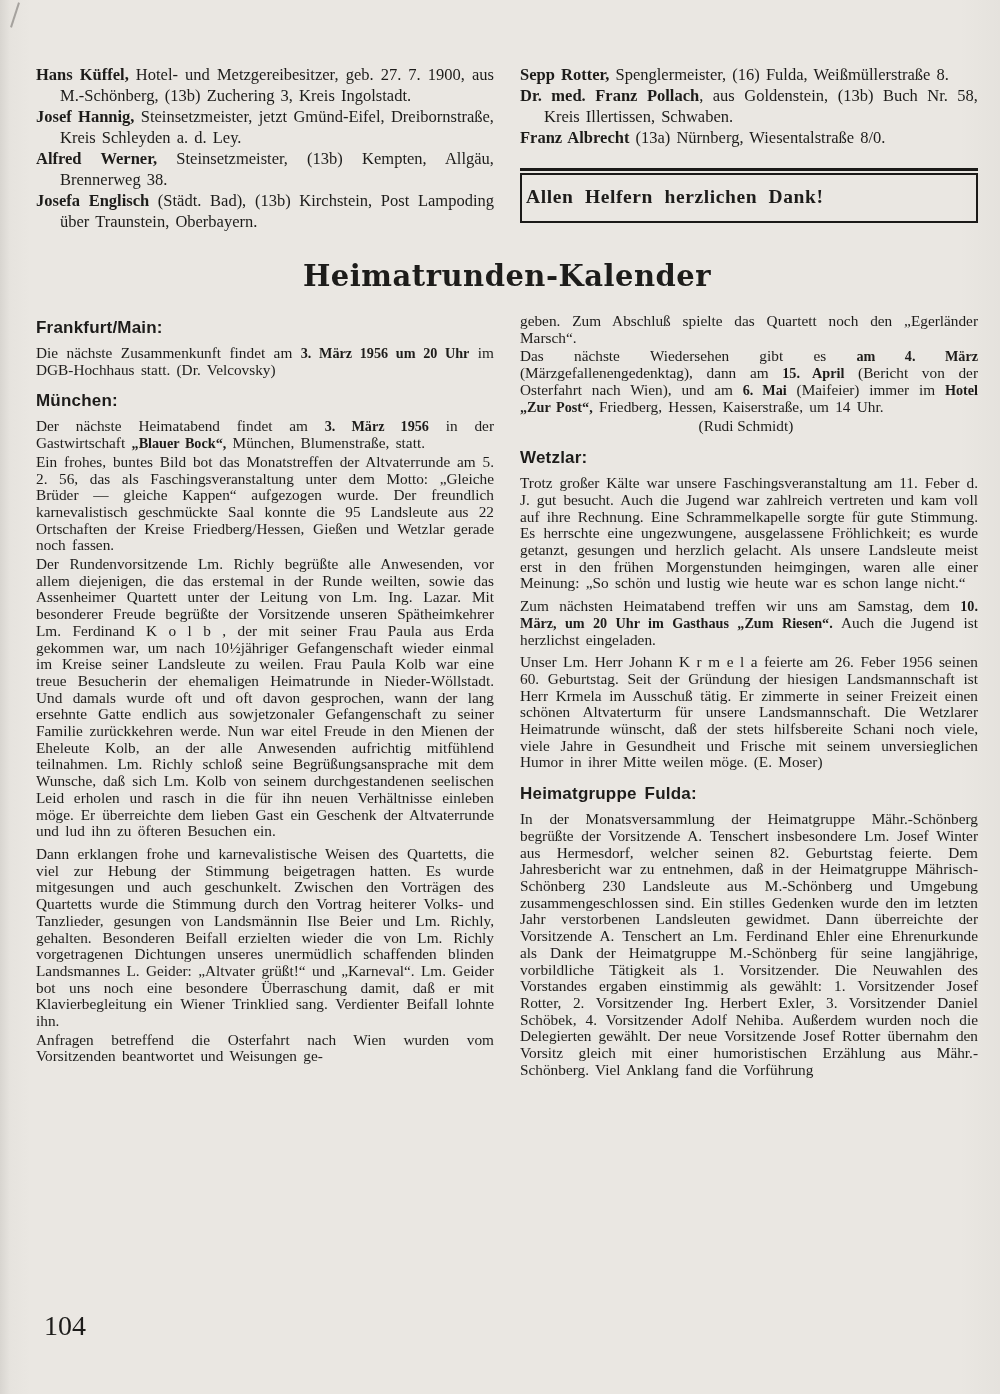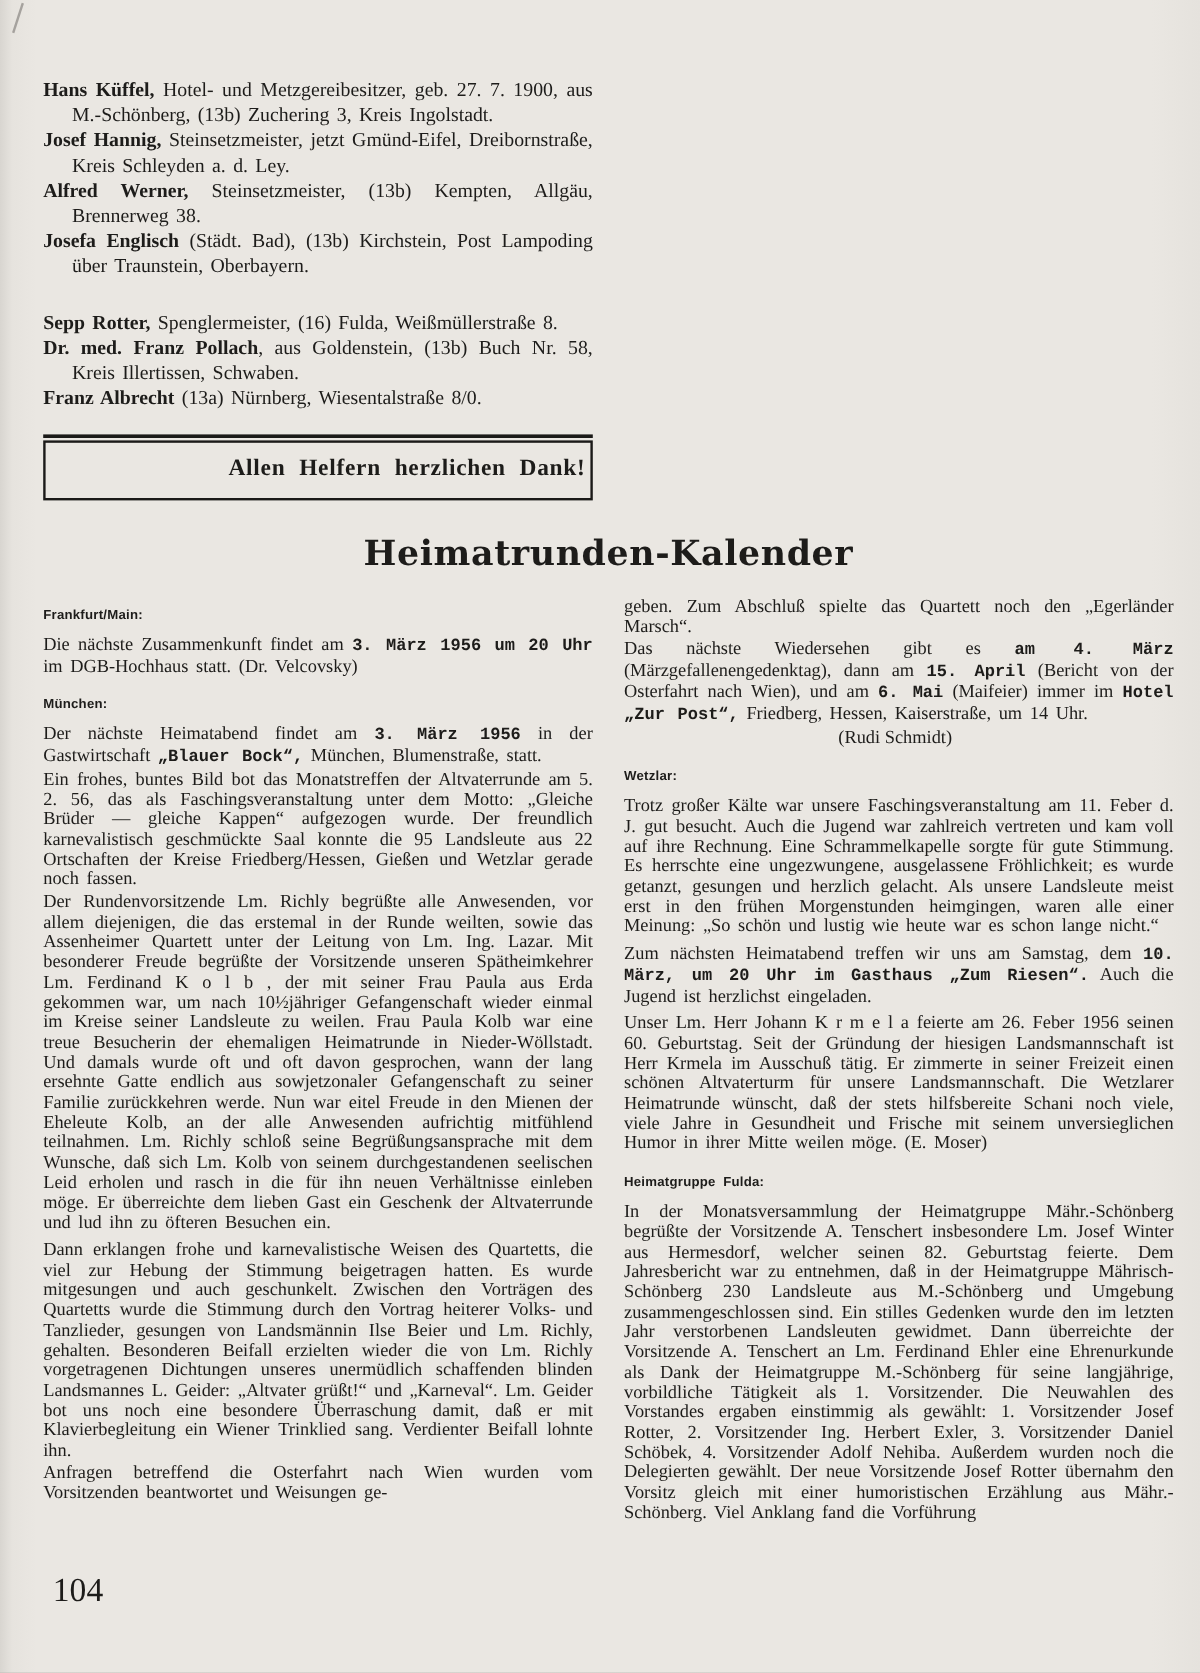--- a/index.html
+++ b/index.html
@@ -13,71 +13,71 @@
     width:1000px;height:1394px;
     background:linear-gradient(90deg,#d8d5d0 0px,#e6e3de 10px,#eae7e2 30px,#eae7e2 960px,#e5e2dd 1000px);
     color:#1d1c1a;
     overflow:hidden;
   }
   .content{position:absolute;left:36px;top:0;width:942px;}
   .two-col{display:flex;gap:26px;align-items:flex-start;}
   .col{width:458px;}
 
   
-  .top-section{margin-top:64px;flex-direction:column;}
+  .top-section{margin-top:64px;}
   .entry{
     font-size:16.5px;line-height:21px;
     text-align:justify;
     margin:0;
     padding-left:24px;text-indent:-24px;
     word-spacing:2px;
   }
   .entry b{font-weight:bold;}
 
   
   .notice-wrap{margin-top:20px;}
   .notice-rule{height:3px;background:#1b1a18;}
   .notice-box{
     border:2px solid #1b1a18;
     margin-top:2px;
-    text-align:right;
+    text-align:left;
     padding:11px 4px 13px;
     font-weight:bold;font-size:19.5px;line-height:22px;
     letter-spacing:0.6px;
     word-spacing:6px;
   }
 
   
   .main-title{
     text-align:center;
     font-family:"DejaVu Serif", serif;
     font-weight:bold;
     font-size:29px;line-height:34px;
     letter-spacing:0.5px;
     margin:27px 0 20px;
   }
 
   
   .sec-heading{
     font-family:"Liberation Sans", sans-serif;
     font-weight:bold;
-    font-size:11px;line-height:20px;
+    font-size:17px;line-height:20px;
     letter-spacing:0.2px;
     word-spacing:3px;
     margin:13px 0 7px;
   }
   .sec-heading.first{margin-top:5px;}
   .body-para{
     font-size:15.3px;line-height:16.7px;
     text-align:justify;
     margin:0 0 2px;
     word-spacing:2.5px;
   }
   .body-para b{
-    font-family:Liberation Mono, monospace;
+    font-family:Liberation Serif, serif;
     font-size:14.2px;
     word-spacing:2px;
   }
   .body-para.gap{margin-top:6px;}
   .byline{
     font-size:15.3px;line-height:18px;
     text-align:center;
     margin:1px 6px 2px 0;
   }
   .page-number{

